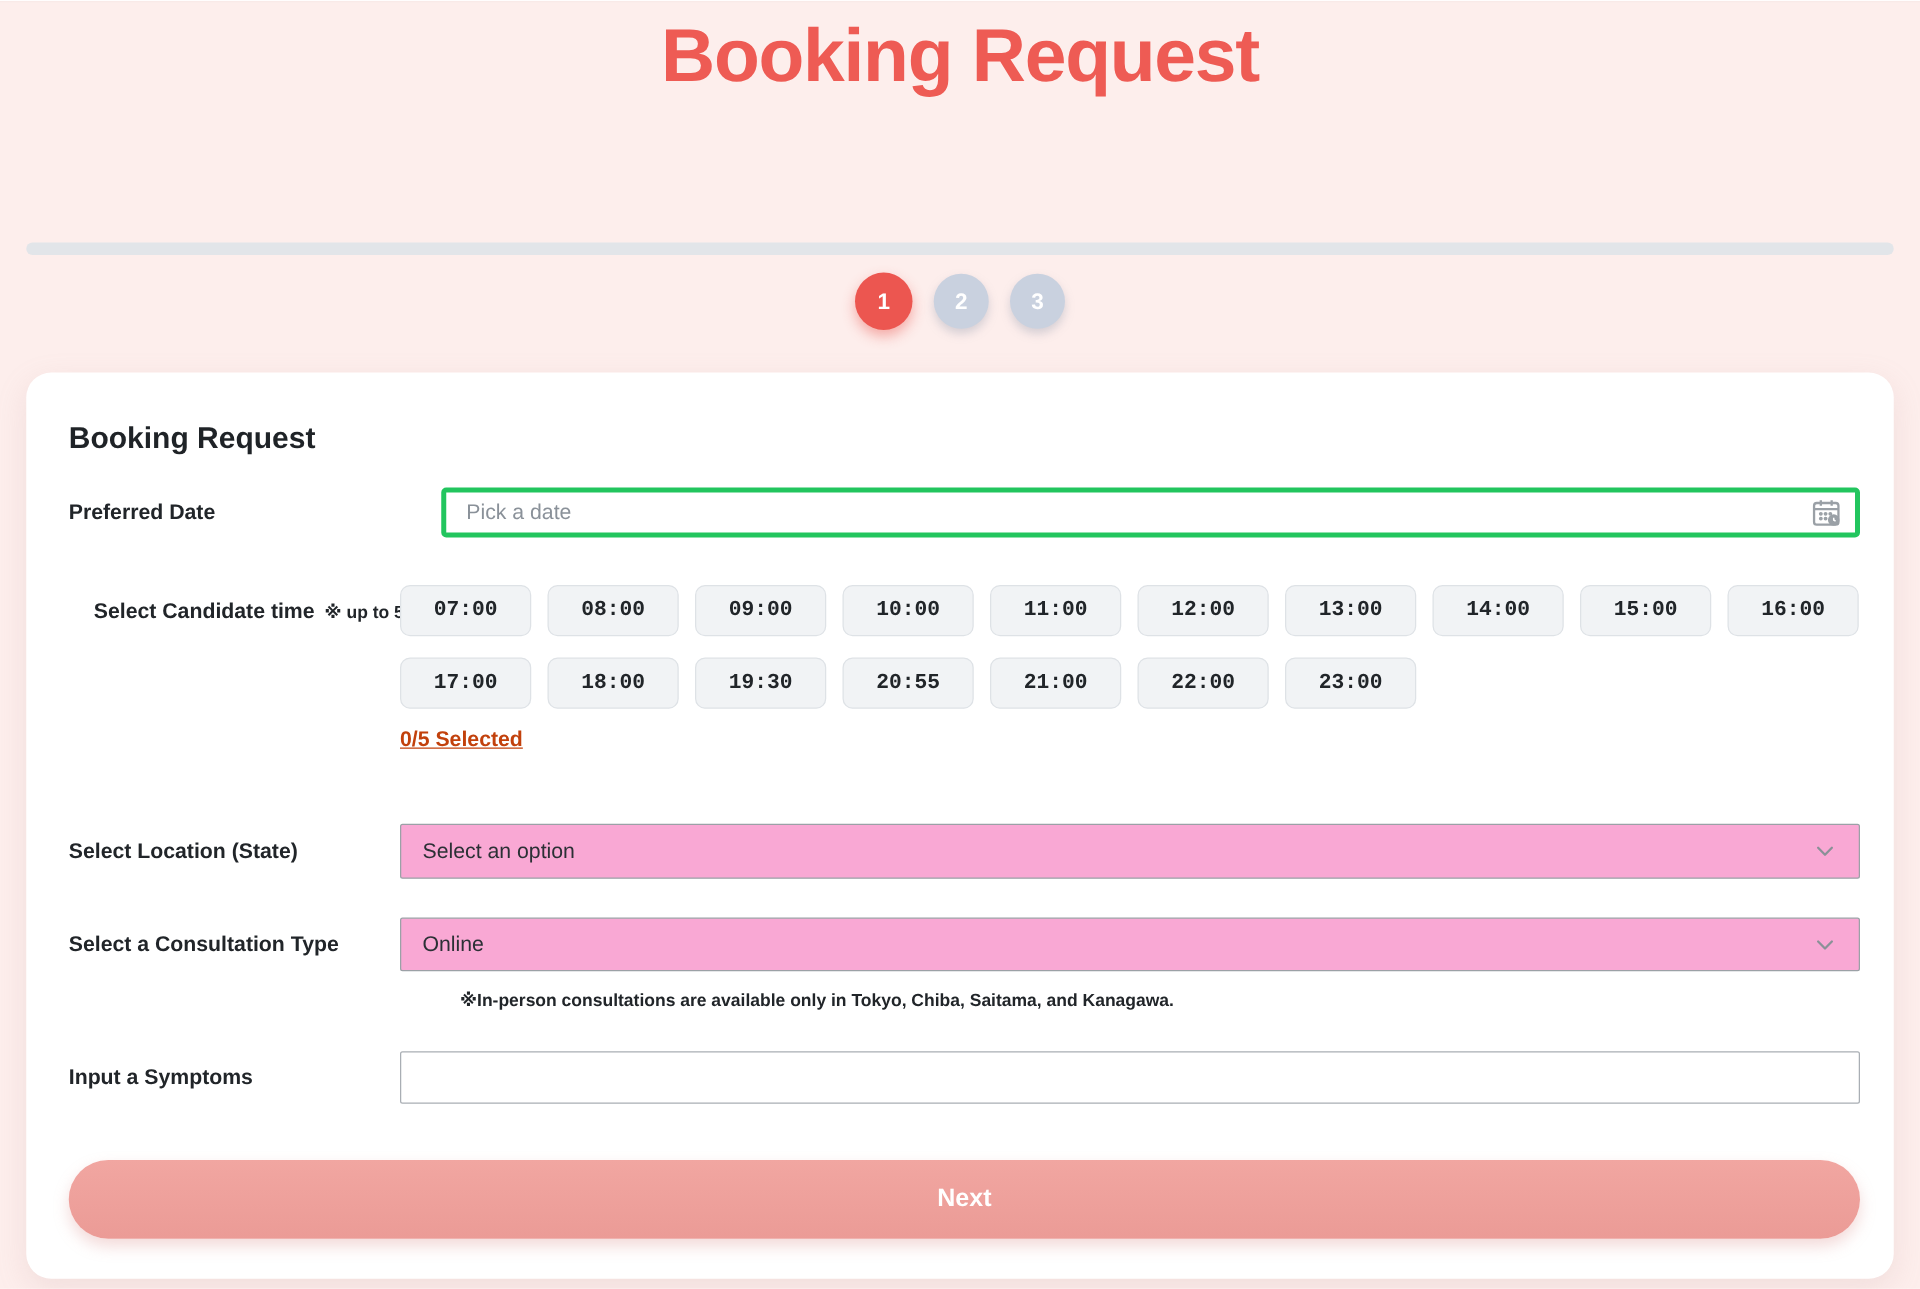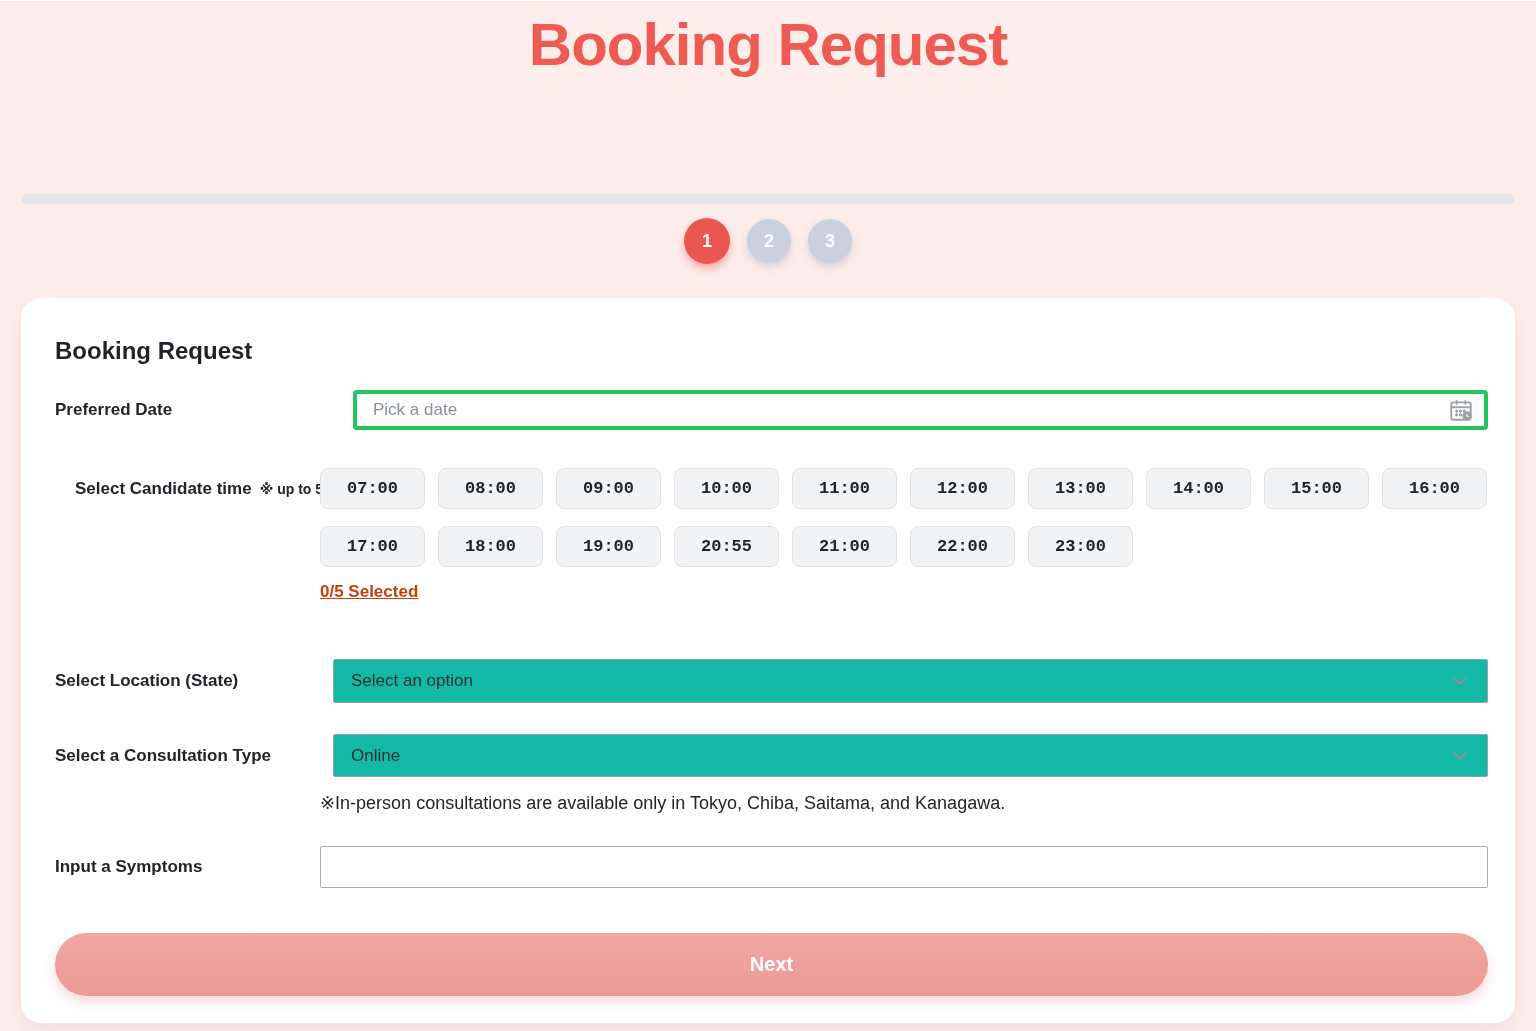--- a/index.html
+++ b/index.html
@@ -136,41 +136,41 @@
     text-decoration: underline;
   }
 
   .row-location { margin-top: 57px; }
   .row-consult { margin-top: 31px; align-items: start; }
   .select-box {
     position: relative;
     height: 44px;
     border: 1px solid #9ba1a6;
     border-radius: 2px;
-    background: #14b8a6;
+    background: #f9a8d4;
     display: flex; align-items: center;
     padding: 0 44px 0 17px;
     font-size: 17px;
     color: #2b3035;
     cursor: pointer;
-    margin-left: 13px;
   }
   .select-box.h43 { height: 43px; }
   .chevron-icon {
     position: absolute;
     right: 16px; top: 50%;
     transform: translateY(-50%);
     width: 22px; height: 22px;
     color: #8a9197;
   }
   .consult-note {
     margin-top: 15px;
-    font-size: 18px;
-    font-weight: 400;
-    color: #212529;
+    font-size: 14px;
+    font-weight: 700;
+    color: #212529;
+    margin-left: 48px;
   }
 
   .row-symptoms { margin-top: 32px; }
   .symptoms-input {
     width: 100%; height: 42px;
     border: 1px solid #a9aeb4;
     border-radius: 2px;
     padding: 0 16px;
     font-family: inherit;
     font-size: 17px;
@@ -246,21 +246,21 @@
           <button class="time-btn">09:00</button>
           <button class="time-btn">10:00</button>
           <button class="time-btn">11:00</button>
           <button class="time-btn">12:00</button>
           <button class="time-btn">13:00</button>
           <button class="time-btn">14:00</button>
           <button class="time-btn">15:00</button>
           <button class="time-btn">16:00</button>
           <button class="time-btn">17:00</button>
           <button class="time-btn">18:00</button>
-          <button class="time-btn">19:00</button>
+          <button class="time-btn">19:30</button>
           <button class="time-btn">20:55</button>
           <button class="time-btn">21:00</button>
           <button class="time-btn">22:00</button>
           <button class="time-btn">23:00</button>
         </div>
       <div class="selected-status">0/5 Selected</div>
     </div>
   </div>
 
   <div class="form-row row-location">

